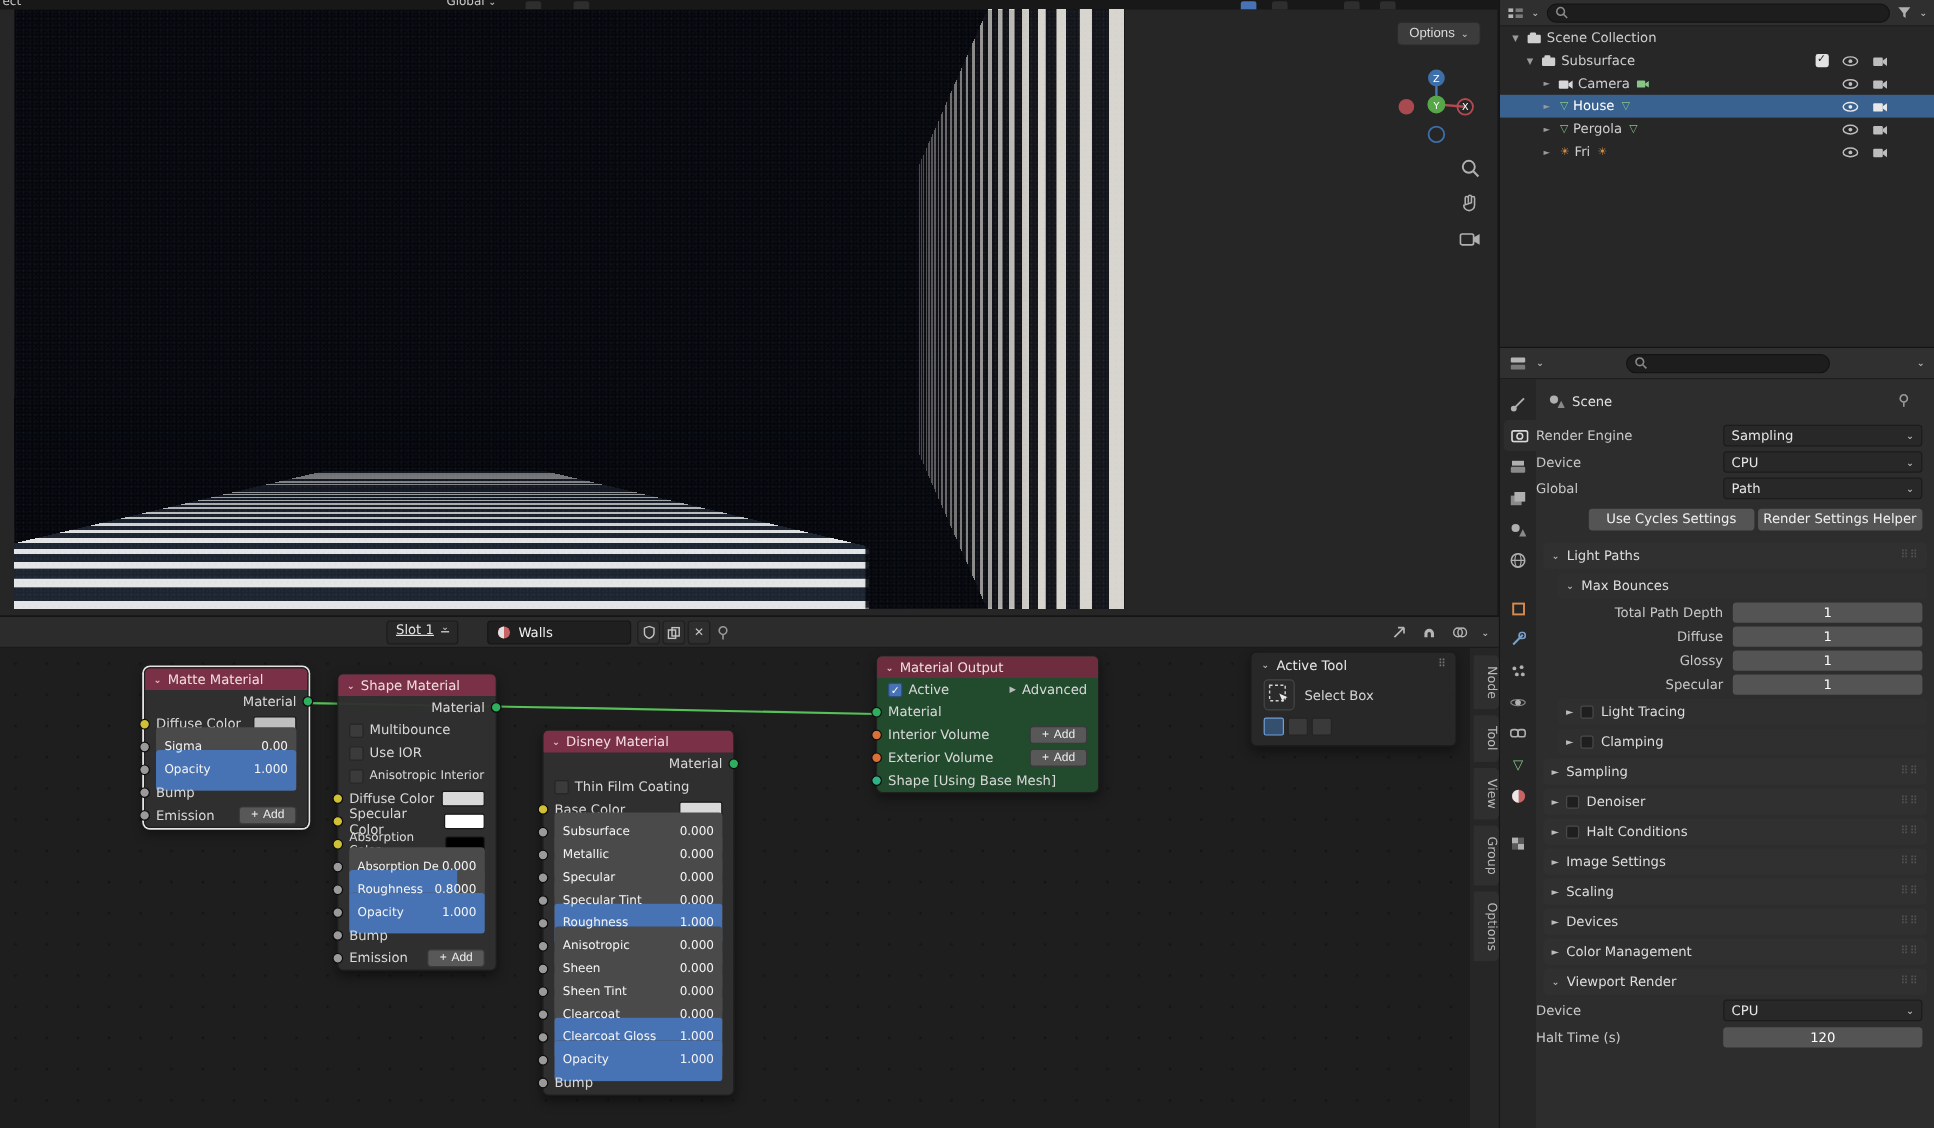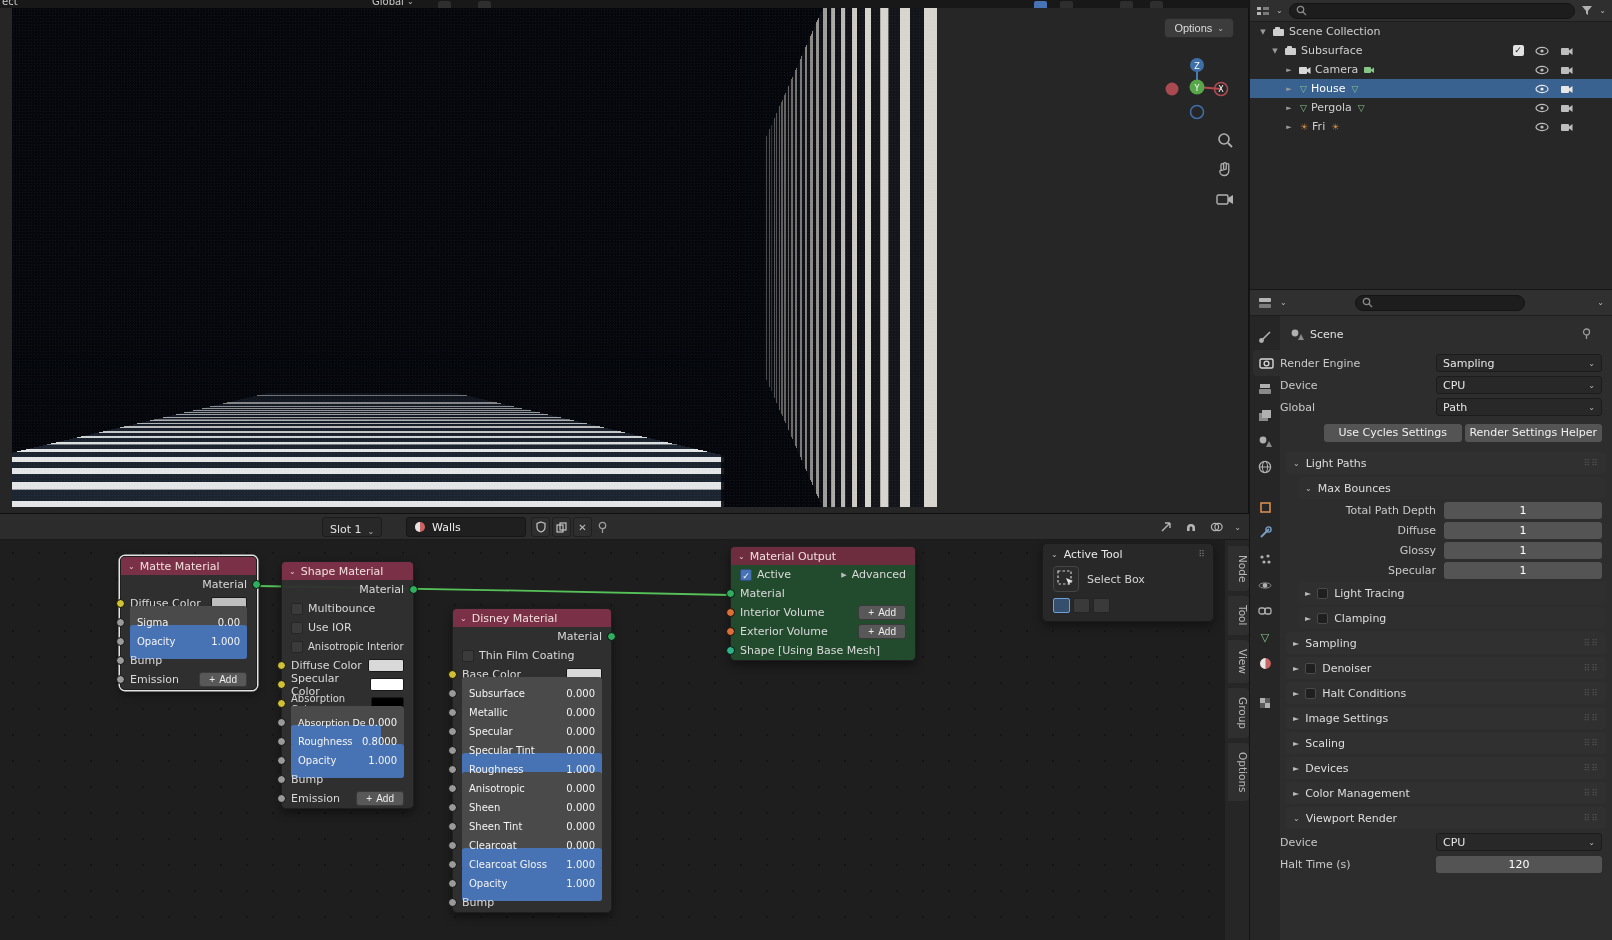--- a/index.html
+++ b/index.html
@@ -72,21 +72,21 @@
   .psec .dots { margin-left:auto; color:#555; font-size:9px; letter-spacing:1px; }
   .psec.sub { margin-left:18px; background:#2f2f2f; }
   .pchk { width:11px; height:11px; border-radius:2px; background:#1f1f1f; border:1px solid #4a4a4a; }
   .bounce-label { width:140px; text-align:right; margin-right:8px; color:#c9c9c9; }
   .brow { display:flex; align-items:center; height:17px; margin:3px 10px 3px 16px; }
 
   
   .node-editor { position:absolute; left:0; top:513px; width:1249px; height:427px; background:#1d1d1d; border-top:1px solid #101010; }
   .ne-header { position:absolute; left:0; top:0; right:0; height:26px; background:#2c2c2c; border-bottom:1px solid #1a1a1a; }
   .ne-h-item { position:absolute; top:3px; height:20px; display:flex; align-items:center; gap:5px; }
-  .dropdown { background:#282828; border:1px solid #1c1c1c; border-radius:3px; height:20px; display:flex; align-items:flex-end; gap:6px; padding:0 7px; color:#e2e2e2; }
+  .dropdown { background:#282828; border:1px solid #1c1c1c; border-radius:3px; height:20px; display:flex; align-items:flex-start; gap:6px; padding:0 7px; color:#e2e2e2;text-decoration:underline; }
   .namefield { background:#1f1f1f; border:1px solid #161616; border-radius:3px; height:20px; display:flex; align-items:center; gap:6px; padding:0 7px; color:#efefef; width:120px; }
   .hbtn { width:19px; height:20px; background:#2e2e2e; border:1px solid #1f1f1f; border-radius:3px; display:flex; align-items:center; justify-content:center; color:#c3c3c3; font-size:10px; }
   .ne-canvas { position:absolute; left:0; top:26px; right:24px; bottom:0; overflow:hidden; background-color:#1e1e1e;
     background-image:radial-gradient(#151515 1px, transparent 1.4px); background-size:26px 26px; }
   .ne-tabs { position:absolute; right:0; top:26px; bottom:0; width:24px; background:#262626; display:flex; flex-direction:column; gap:5px; padding-top:6px; }
   .netab { writing-mode:vertical-rl; background:#2f2f2f; color:#b9b9b9; font-size:10.5px; padding:9px 0; margin-left:3px;
     border-radius:0 4px 4px 0; text-align:center; width:21px; }
   .wires { position:absolute; inset:0; }
   .node { position:absolute; background:rgba(48,48,48,.96); border:1px solid #1f1f1f; border-radius:5px; box-shadow:0 4px 10px rgba(0,0,0,.45); }
   .node.active { box-shadow:0 0 0 1.5px #e4e4e4, 0 4px 10px rgba(0,0,0,.45); }

